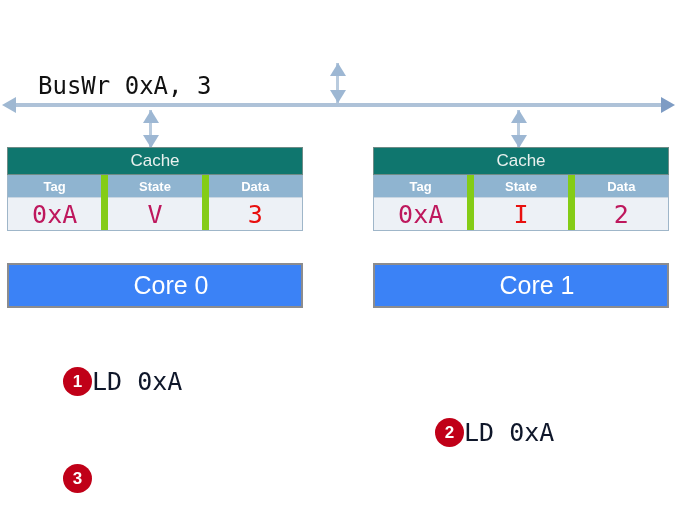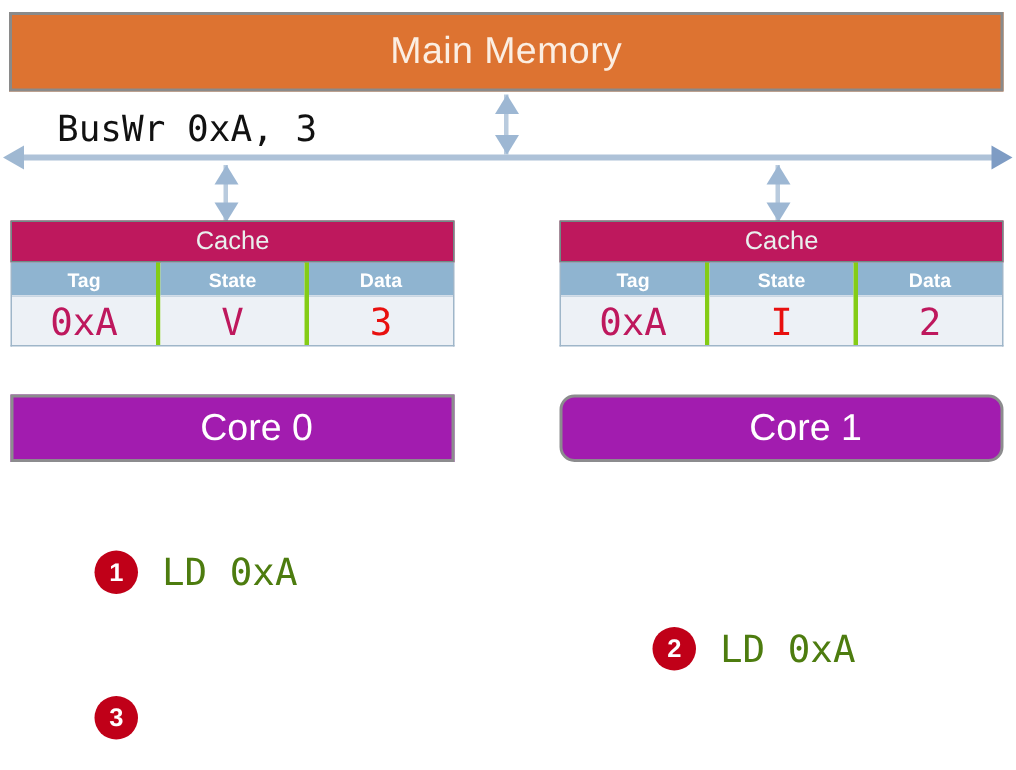--- a/index.html
+++ b/index.html
@@ -103,40 +103,40 @@
     border-top: 13px solid #9DB7D3;
   }
 
   
   .cache-block {
     position: absolute;
     width: 296px;
   }
   .cache-title {
     height: 28px;
-    background: #be185d;
+    background: #0f766e;
     border: 1px solid #6F8B86;
     box-sizing: border-box;
     display: flex;
     align-items: center;
     justify-content: center;
     color: #E9F0EE;
     font-size: 17px;
   }
   .cache-table {
     display: flex;
     width: 100%;
     box-sizing: border-box;
   }
   .cache-col {
     flex: 1 1 0;
     box-sizing: border-box;
   }
   .cache-col + .cache-col {
-    border-left: 3px solid #84cc16;
+    border-left: 7px solid #84cc16;
   }
   .col-head {
     height: 22px;
     background: #8FB4D0;
     display: flex;
     align-items: center;
     justify-content: center;
     color: #FFFFFF;
     font-size: 13px;
     font-weight: bold;
@@ -159,21 +159,21 @@
     border-top: none;
     box-sizing: border-box;
   }
 
   
   .core-block {
     position: absolute;
     width: 296px;
     height: 45px;
     box-sizing: border-box;
-    background: #a21caf;
+    background: #3b82f6;
     border: 2px solid #8C8C8E;
     display: flex;
     align-items: center;
     justify-content: center;
     padding-left: 32px;
   }
   .core-label {
     color: #FFFFFF;
     font-size: 25px;
   }
@@ -191,36 +191,32 @@
     background: #C00018;
     color: #FFFFFF;
     display: flex;
     align-items: center;
     justify-content: center;
     font-size: 17px;
     font-weight: bold;
     flex: none;
   }
   .step-text {
-    margin-left: 16px;
     font-family: "DejaVu Sans Mono", monospace;
     font-size: 25px;
-    color: #4d7c0f;
+    color: #0f172a;
     white-space: nowrap;
     text-align: right;
   }
 </style>
 </head>
 <body>
 
 <div id="canvas">
 
-  <div class="main-memory">
-    <span class="main-memory-label">Main Memory</span>
-  </div>
 
   <div class="vconn" style="left:330px; top:63px; height:40px;">
     <div class="stem"></div>
     <div class="head up"></div>
     <div class="head down"></div>
   </div>
 
   <div class="bus-label">BusWr 0xA, 3</div>
 
   <div class="bus-line"></div>
@@ -280,21 +276,21 @@
           <div class="col-cell">2</div>
         </div>
       </div>
     </div>
   </div>
 
   <div class="core-block" style="left:7px; top:263px;">
     <span class="core-label">Core 0</span>
   </div>
 
-  <div class="core-block" style="left:373px; top:263px;border-radius:10px;">
+  <div class="core-block" style="left:373px; top:263px;">
     <span class="core-label">Core 1</span>
   </div>
 
   <div class="step" style="left:63px; top:367px;">
     <span class="step-badge">1</span>
     <span class="step-text">LD 0xA</span>
   </div>
 
   <div class="step" style="left:435px; top:418px;">
     <span class="step-badge">2</span>

